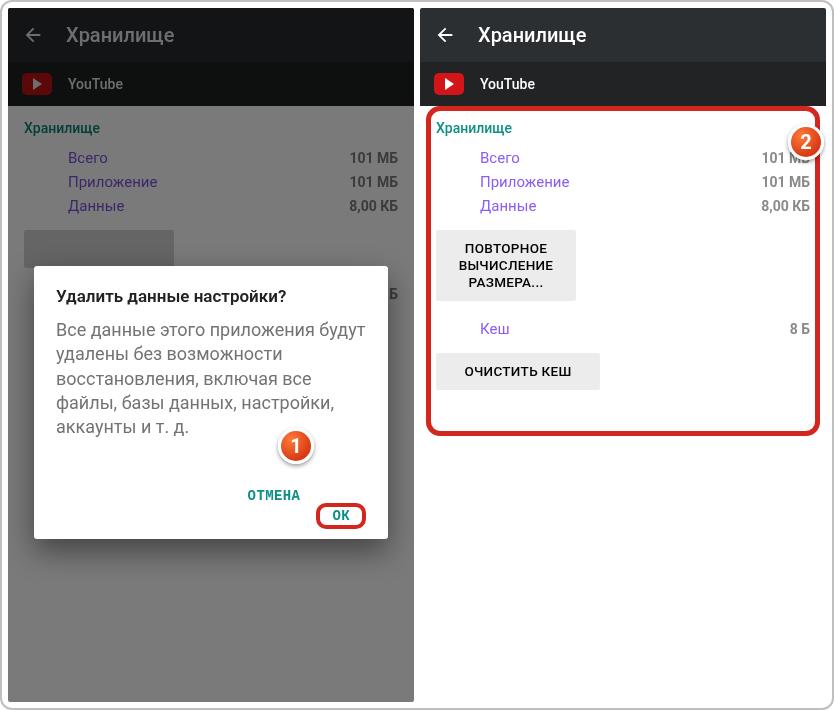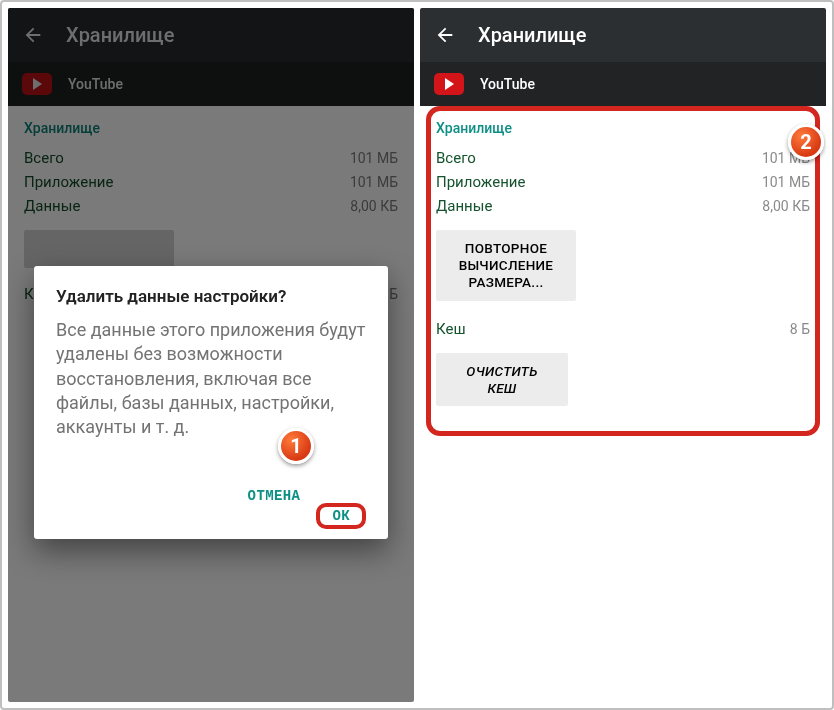--- a/index.html
+++ b/index.html
@@ -8,21 +8,21 @@
     font-family: Roboto, "Segoe UI", Arial, sans-serif;
     width: 834px;
     height: 710px;
     overflow: hidden;
     position: relative;
   }
   .stage {
     position: absolute;
     inset: 0;
     border: 2px solid #bfbfbf;
-    border-radius: 4px;
+    border-radius: 12px;
     display: flex;
     gap: 6px;
     padding: 6px;
     background: #fff;
   }
   .phone {
     position: relative;
     flex: 1 1 0;
     background: #fff;
     overflow: hidden;
@@ -83,22 +83,22 @@
     margin-bottom: 10px;
   }
   .row {
     display: flex;
     justify-content: space-between;
     align-items: baseline;
     font-size: 15px;
     color: #222;
     padding: 3px 0;
   }
-  .row-label { color: #14532d; }
-  .row-value { color: #8a8a8a; font-size: 14px; }
+  .row-label { color: #8b5cf6; margin-left: 44px; }
+  .row-value { color: #8a8a8a; font-size: 14px; font-weight: bold; }
 
   .flatbtn {
     display: inline-block;
     background: #edecec;
     color: #000000;
     font-size: 13.5px;
     letter-spacing: .3px;
     padding: 10px 16px;
     margin: 12px 0 10px 0;
     text-align: center;
@@ -254,21 +254,21 @@
         <span class="row-label">Данные</span>
         <span class="row-value">8,00 КБ</span>
       </div>
       <div class="flatbtn" style="width:140px; white-space:pre-line;">ПОВТОРНОЕ
 ВЫЧИСЛЕНИЕ
 РАЗМЕРА...</div>
       <div class="row" style="margin-top:6px;">
         <span class="row-label">Кеш</span>
         <span class="row-value">8 Б</span>
       </div>
-      <div class="flatbtn small" style="width:132px;font-style:italic;">ОЧИСТИТЬ КЕШ</div>
+      <div class="flatbtn small" style="width:164px;">ОЧИСТИТЬ КЕШ</div>
     </div>
 
     <div class="highlight-box"></div>
     <div class="badge" style="right:2px; top:116px;">
       <span>2</span>
     </div>
   </div>
 
 </div>
 

